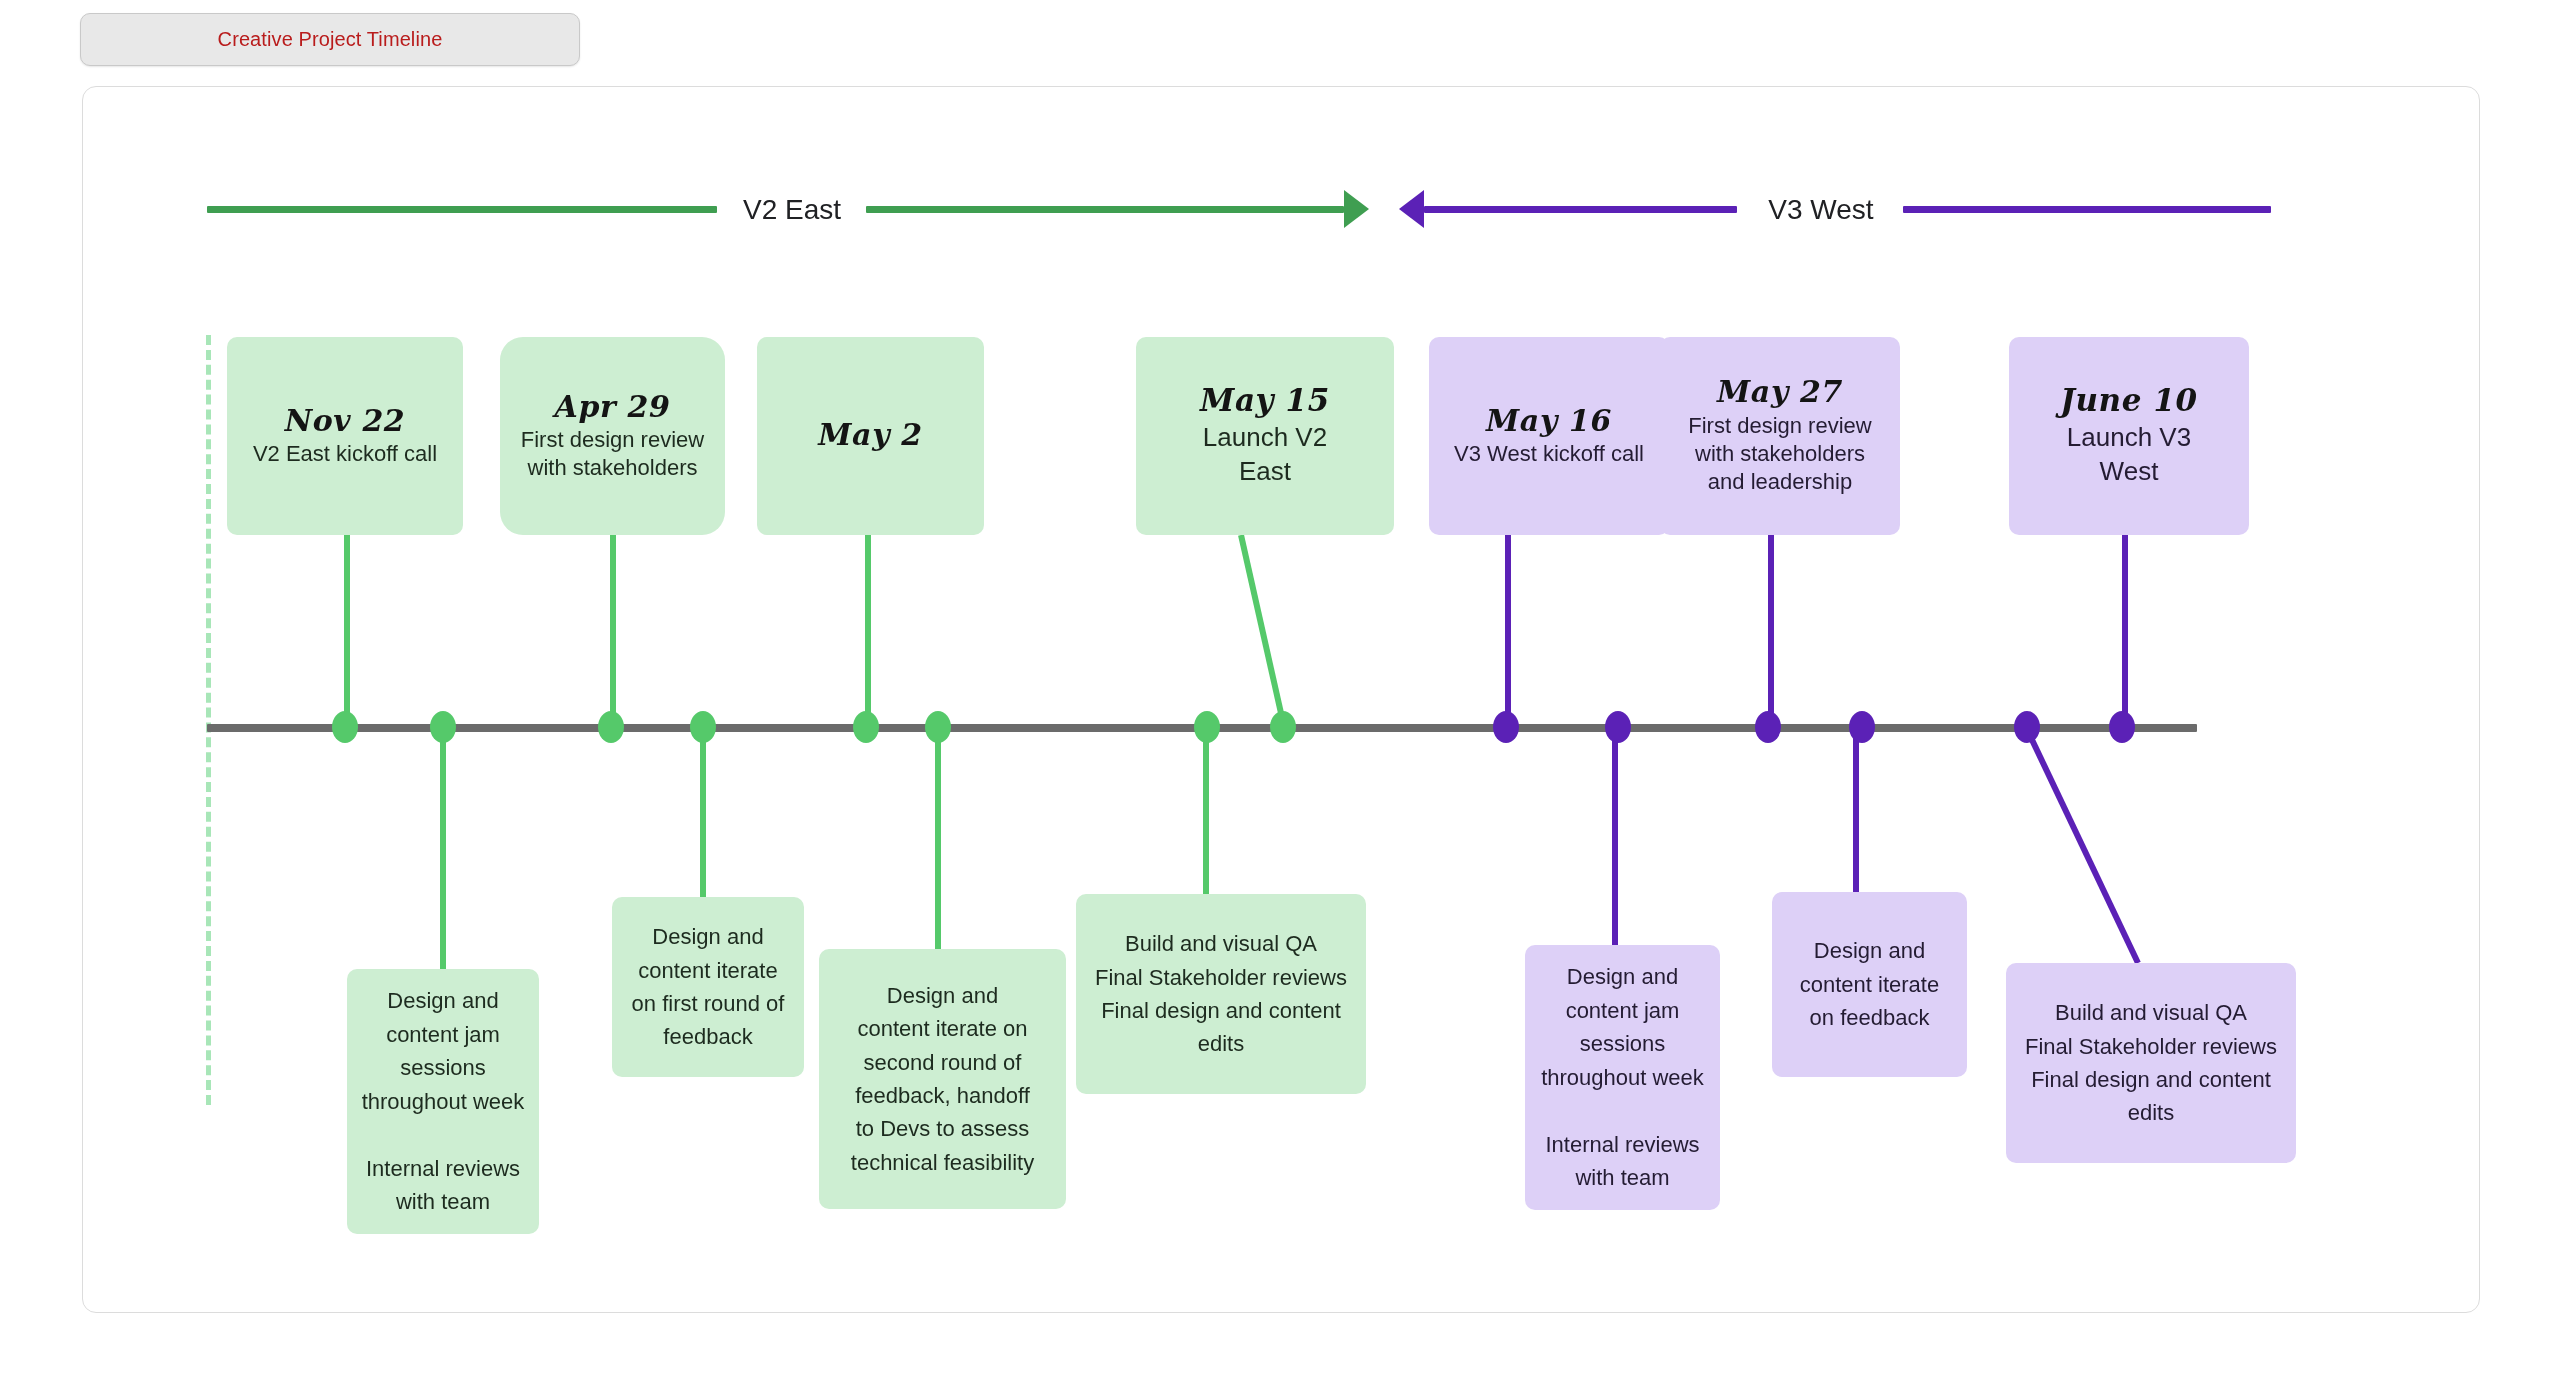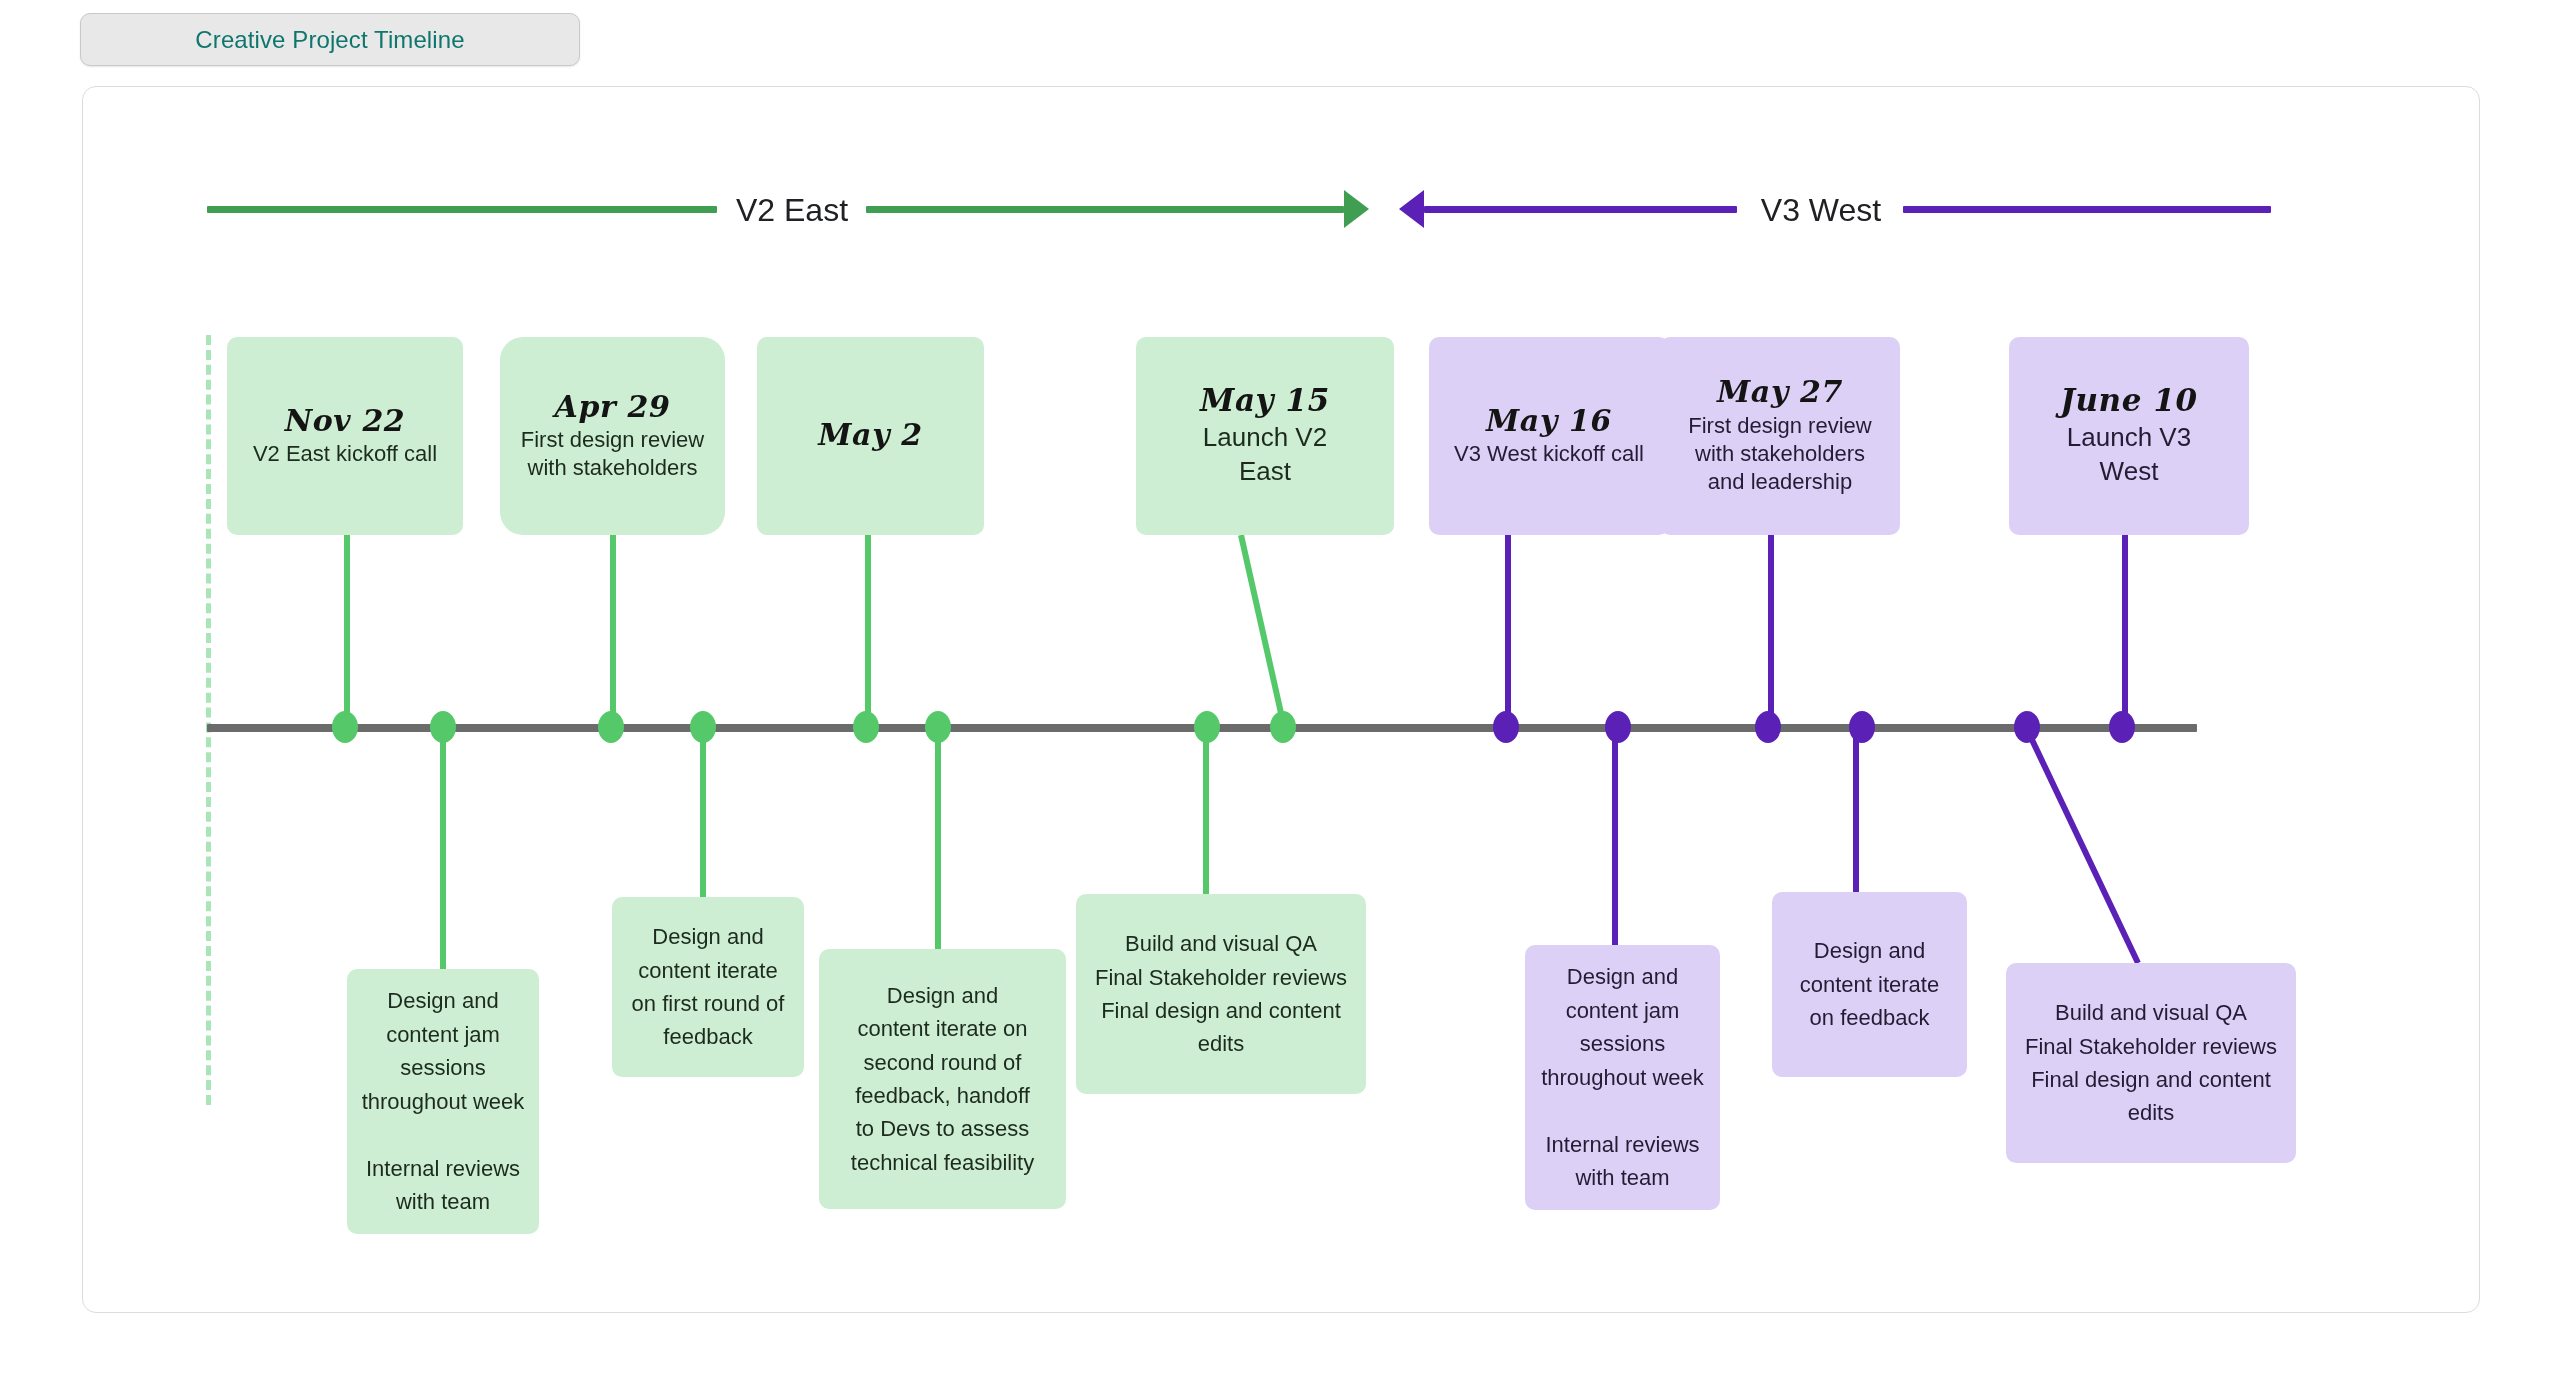--- a/index.html
+++ b/index.html
@@ -8,33 +8,33 @@
     font-family:"Liberation Sans","DejaVu Sans",sans-serif;
     color:#202124;
   }
   
   #title-tab{
     position:absolute;left:80px;top:13px;
     height:53px;min-width:500px;box-sizing:border-box;
     display:flex;align-items:center;justify-content:center;
     padding:0 8px;
     background:#e8e8e8;border:1px solid #c9c9c9;border-radius:10px;
-    font-size:24px;color:#0f766e;letter-spacing:.1px;
+    font-size:20px;color:#b91c1c;letter-spacing:.1px;
     box-shadow:0 1px 2px rgba(0,0,0,.10);
   }
   
   #canvas-frame{
     position:absolute;left:82px;top:86px;width:2398px;height:1227px;
     background:#ffffff;border:1px solid #dcdcdc;border-radius:14px;
     box-sizing:border-box;
   }
   
   .phase-line{position:absolute;height:7px;border-radius:1px;}
   .phase-label{
-    position:absolute;font-size:32px;color:#202124;
+    position:absolute;font-size:28px;color:#202124;
     transform:translate(-50%,-50%);white-space:nowrap;
   }
   .arrow-head{position:absolute;width:0;height:0;}
   
   #start-dash{
     position:absolute;left:206px;top:335px;width:0;height:770px;
     border-left:5px dashed #a8e6b8;
   }
   
   #axis{

